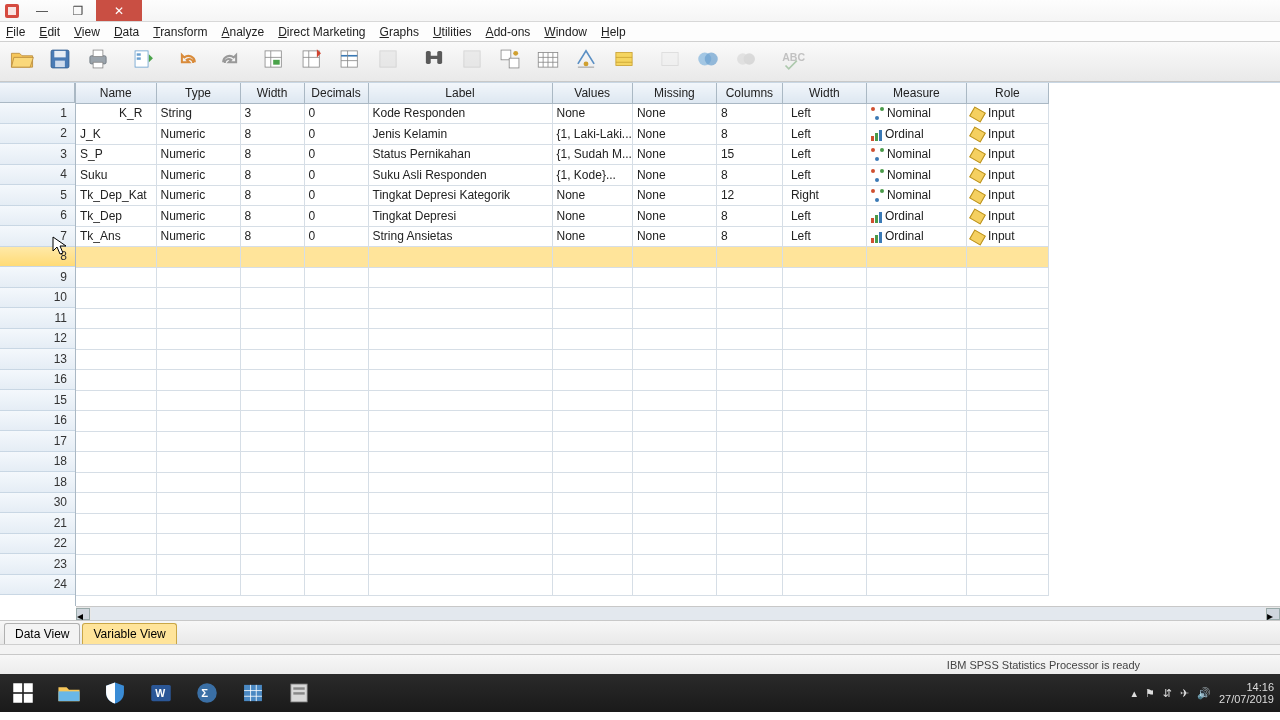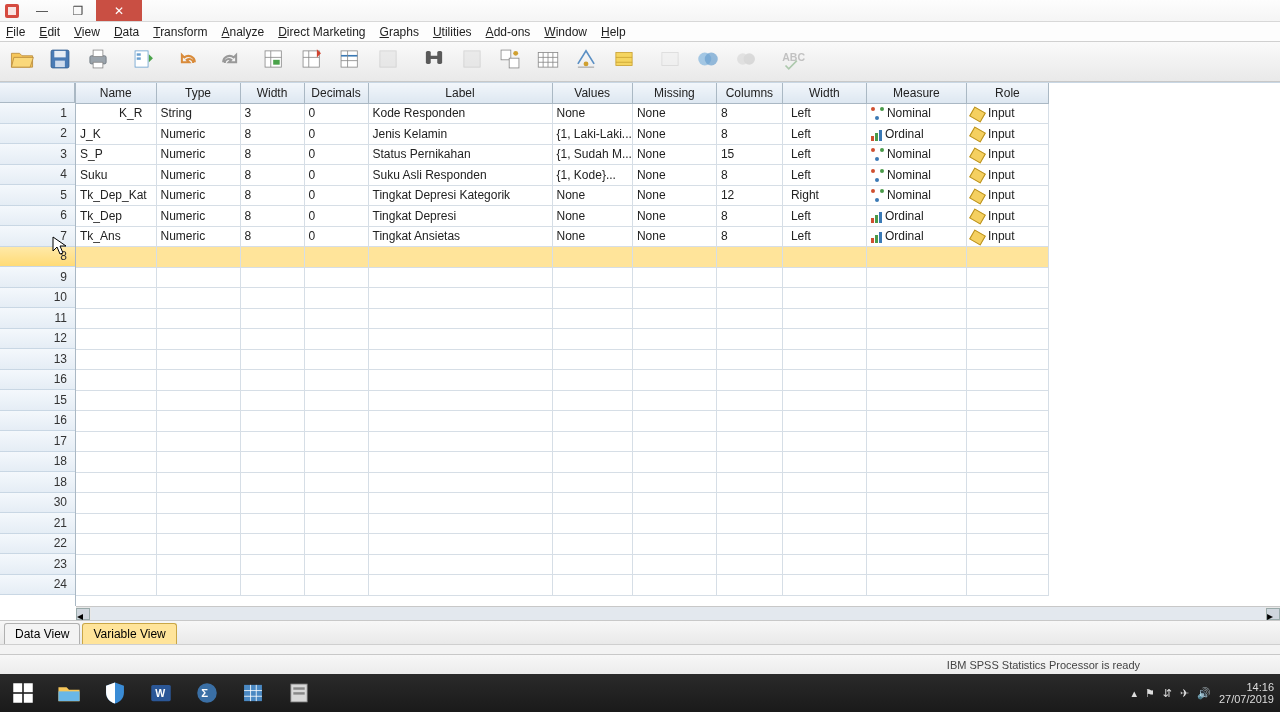--- a/index.html
+++ b/index.html
@@ -389,21 +389,21 @@
                 <span style="height:8px;background:#4a9a4a"></span>
                 <span style="height:11px;background:#3a79b5"></span>
               </span>Ordinal</td>
             <td style="width: 82px;"><span class="ruler"></span>Input</td>
           </tr>
           <tr>
             <td style="width: 80px;">Tk_Ans</td>
             <td style="width: 84px;">Numeric</td>
             <td style="width: 64px;">8</td>
             <td style="width: 64px;">0</td>
-            <td style="width: 184px;">Tingkat Ansietas</td>
+            <td style="width: 184px;">String Ansietas</td>
             <td style="width: 80px;">None</td>
             <td style="width: 84px;">None</td>
             <td style="width: 66px;">8</td>
             <td style="width: 84px;"><span class="align-icon">
                 <span style="width:90%;"></span>
                 <span style="width:60%;"></span>
                 <span style="width:80%;"></span>
                 <span style="width:50%;"></span>
               </span>Left</td>
             <td style="width: 100px;"><span class="bars3">

